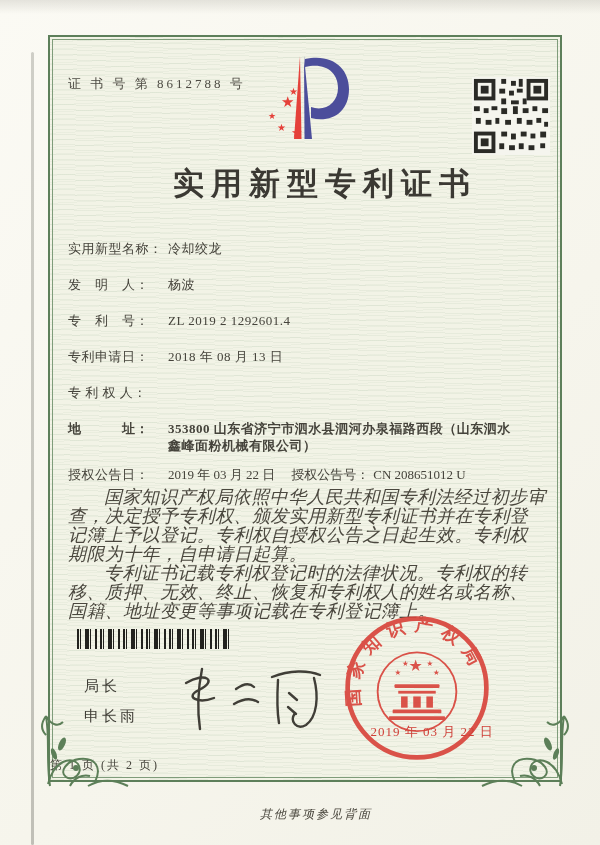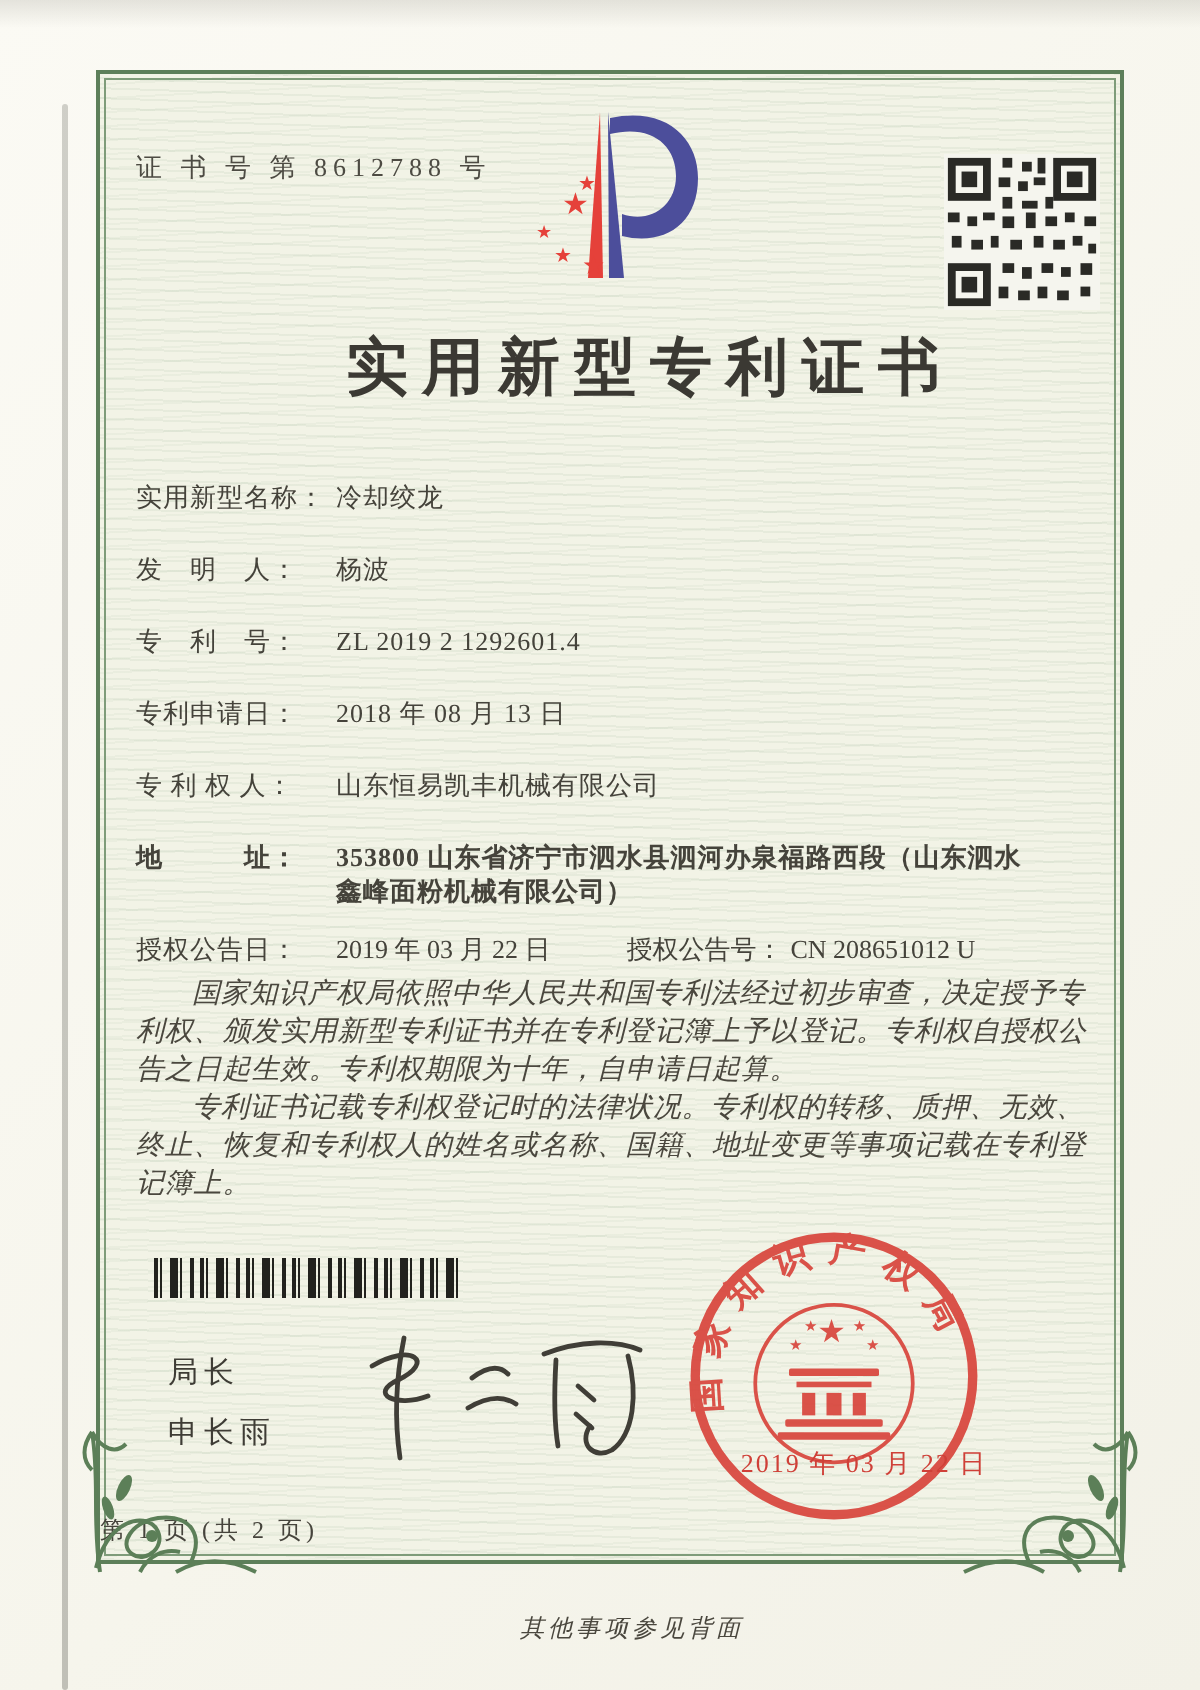--- a/index.html
+++ b/index.html
@@ -31,25 +31,25 @@
 
   .title{position:absolute;left:0;top:126px;width:100%;text-align:center;
     font-size:31px;letter-spacing:7px;color:#3b3933;font-weight:600;margin-left:20px;}
 
   .rows{position:absolute;left:18px;top:203px;width:480px;font-size:13px;color:#45433b;}
   .row{display:flex;margin-bottom:19px;line-height:17px;}
   .row .lbl{flex:0 0 100px;letter-spacing:.5px;white-space:pre;}
   .row .val{flex:1;letter-spacing:.5px;}
   .row.addr{margin-bottom:12px;font-weight:bold;}
   .row.addr .val{max-width:352px;}
-  .grant-pair2{margin-left:38px;display:flex;}
+  .grant-pair2{margin-left:16px;display:flex;}
   .grant-pair2 .lbl2{white-space:pre;margin-right:4px;}
 
   .body-text{position:absolute;left:18px;top:451px;width:478px;
-    font-size:14px;line-height:19px;color:#4a473e;font-style:italic;}
+    font-size:18px;line-height:19px;color:#4a473e;font-style:italic;}
   .body-text p{margin:0;text-indent:2em;letter-spacing:.4px;}
 
   .barcode{position:absolute;left:27px;top:592px;width:156px;height:20px;
     background:repeating-linear-gradient(90deg,
       #22221e 0 2px, rgba(0,0,0,0) 2px 3px,
       #22221e 3px 4px, rgba(0,0,0,0) 4px 8px,
       #22221e 8px 12px, rgba(0,0,0,0) 12px 13px,
       #22221e 13px 14px, rgba(0,0,0,0) 14px 18px,
       #22221e 18px 20px, rgba(0,0,0,0) 20px 23px);}
 
@@ -163,21 +163,20 @@
       <div class="row">
         <span class="lbl">专　利　号：</span>
         <span class="val">ZL 2019 2 1292601.4</span>
       </div>
       <div class="row">
         <span class="lbl">专利申请日：</span>
         <span class="val">2018 年 08 月 13 日</span>
       </div>
       <div class="row">
         <span class="lbl">专 利 权 人：</span>
-        <span class="val">山东恒易凯丰机械有限公司</span>
       </div>
       <div class="row addr">
         <span class="lbl">地　　　址：</span>
         <span class="val">353800 山东省济宁市泗水县泗河办泉福路西段（山东泗水鑫峰面粉机械有限公司）</span>
       </div>
       <div class="row">
         <span class="lbl">授权公告日：</span>
         <span>2019 年 03 月 22 日</span>
         <span class="grant-pair2">
           <span class="lbl2">授权公告号：</span>

